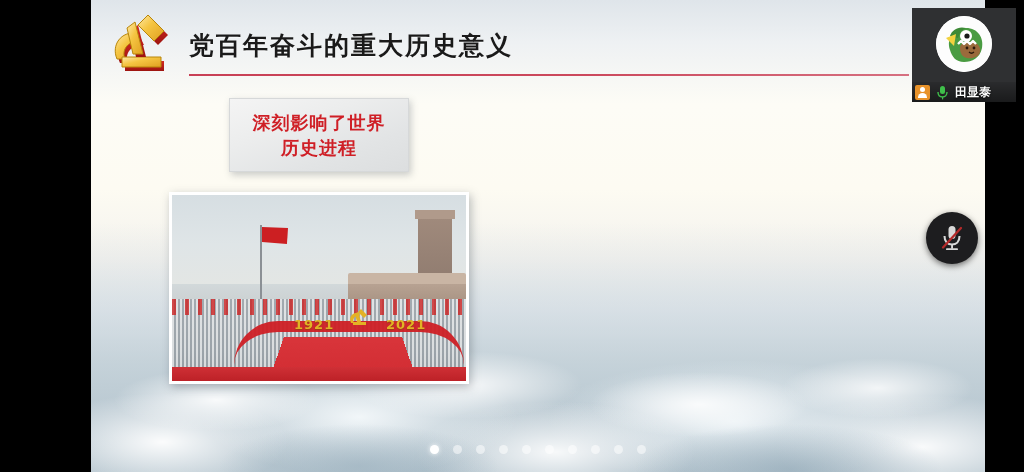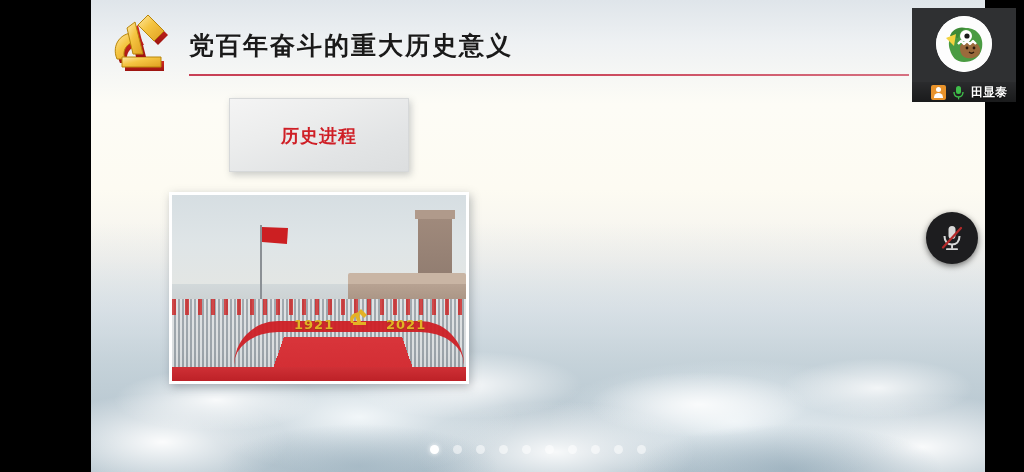--- a/index.html
+++ b/index.html
@@ -191,21 +191,21 @@
     background:#2f3032; overflow:hidden;
   }
   .avatar{
     position:absolute; left:50%; top:36px; transform:translate(-50%,-50%);
     width:56px; height:56px; border-radius:50%;
     background:#fdfdfd; overflow:hidden;
   }
   .avatar svg{ display:block; width:56px; height:56px; }
   .tile-footer{
     position:absolute; left:0; right:0; bottom:0; height:20px;
-    display:flex; align-items:center; gap:6px; padding-left:19px;
+    display:flex; align-items:center; gap:6px; padding-left:3px;
     background:linear-gradient(180deg,rgba(0,0,0,.1),rgba(0,0,0,.45));
   }
   .ic-person{
     width:15px; height:15px; background:#e8922a; border-radius:2px;
     position:relative; flex:0 0 auto;
   }
   .ic-person:before{
     content:""; position:absolute; left:5px; top:2.5px; width:5px; height:5px;
     border-radius:50%; background:#fff;
   }
@@ -267,20 +267,21 @@
           <path d="M30 12 L38 44 L28 44 L22 18 Z" fill="url(#red)"></path>
           <path d="M27 9 L35 41 L25 41 L19 15 Z" fill="url(#gold)" stroke="#b8860b" stroke-width="1"></path>
         </g>
       </svg>
     </div>
 
     <div class="slide-title">党百年奋斗的重大历史意义</div>
     <div class="title-rule"></div>
 
     <div class="callout">
+      <div class="callout-line">深刻影响了世界</div>
       <div class="callout-line">历史进程</div>
     </div>
 
     <div class="photo">
       <div class="ph-sky"></div>
       <div class="ph-monument"></div>
       <div class="ph-hall"></div>
       <div class="ph-flagpole"></div>
       <div class="ph-flag"></div>
       <div class="ph-crowd"></div>

